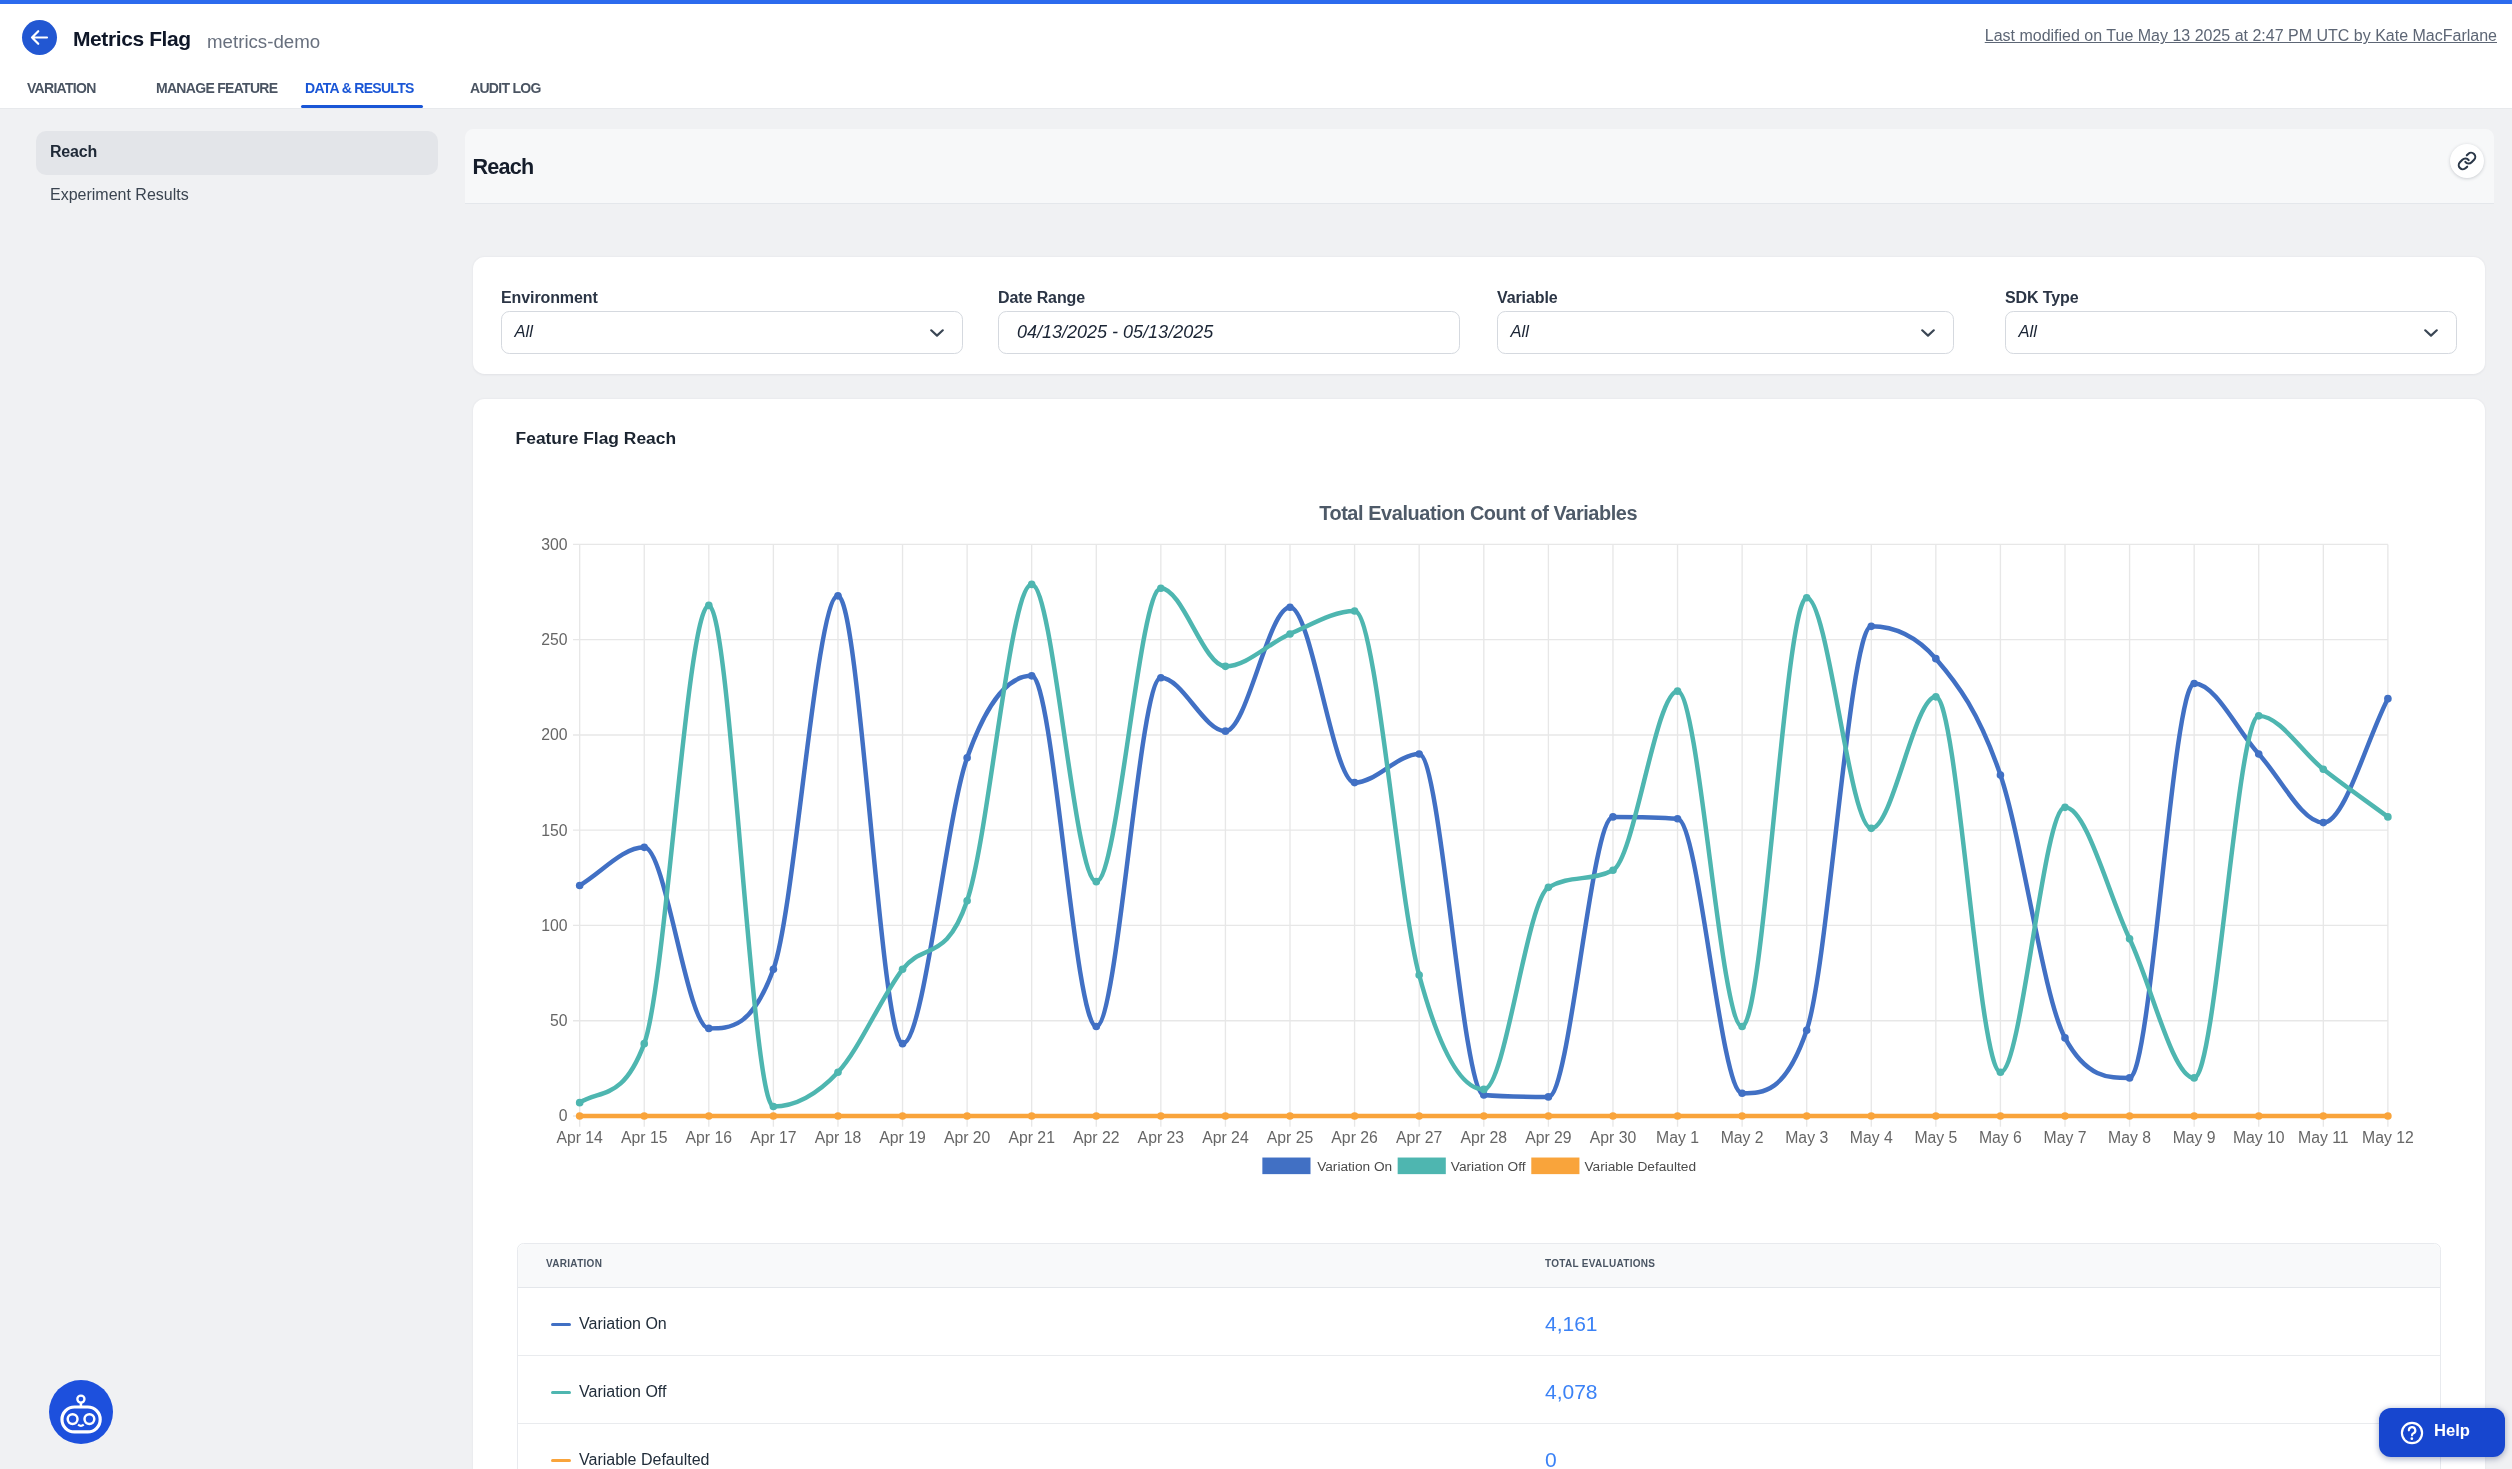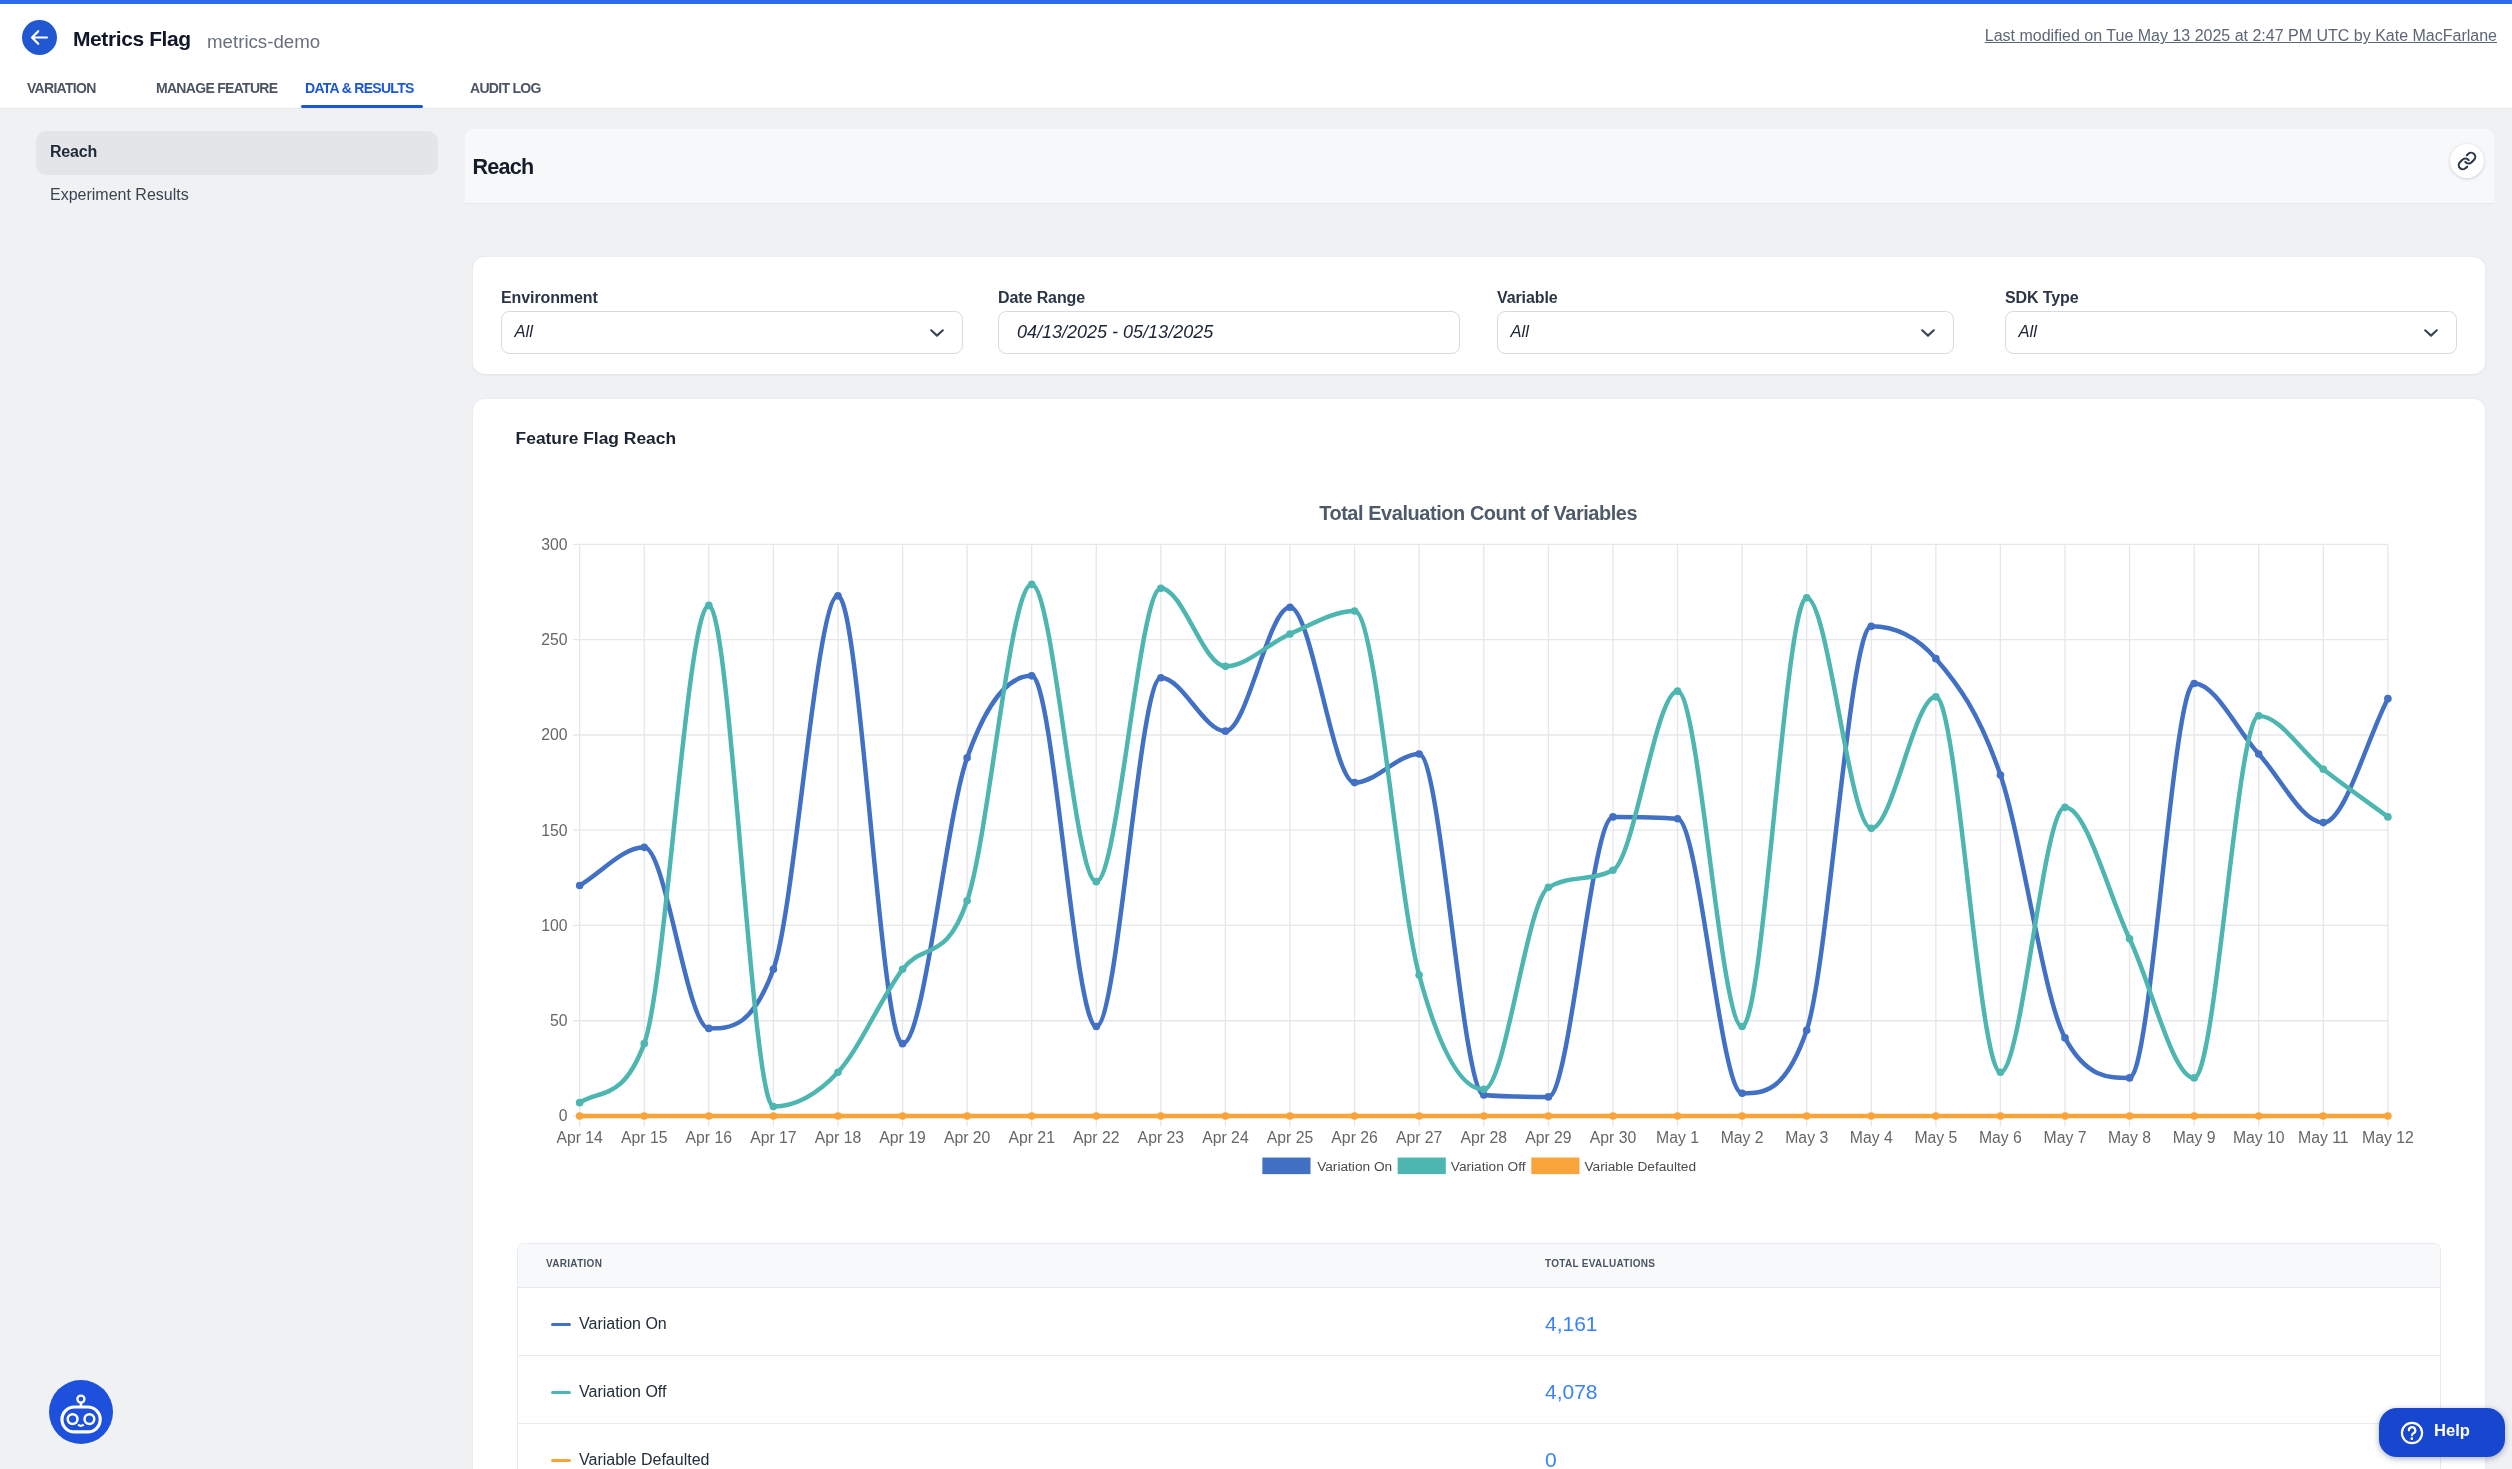--- a/index.html
+++ b/index.html
@@ -37,21 +37,21 @@
 
 .tbl { position:absolute; left:44px; top:844px; width:1924px; border:1.2px solid #e8eaee; border-radius:6.6px 6.6px 0 0; }
 .thead { height:44px; background:#f8f9fa; border-bottom:1.2px solid #e4e7eb; border-radius:6.6px 6.6px 0 0; position:relative; }
 .thead div { position:absolute; top:14px; font-size:10px; font-weight:bold; letter-spacing:0.3px; color:#4a5563; }
 .trow { height:68px; border-bottom:1.2px solid #e9ebee; position:relative; }
 .dash { position:absolute; left:33px; top:35px; width:20px; height:3.3px; border-radius:1.7px; }
 .trow .lbl { position:absolute; left:61px; top:26.6px; font-size:16px; color:#212d3a; }
 .trow .val { position:absolute; left:1027px; top:24px; font-size:21px; color:#3b82f6; }
 
 .robot { position:absolute; left:49px; top:1380px; width:64px; height:64px; border-radius:50%; background:#1d50dd; }
-.helpbtn { position:absolute; left:2379px; top:1408px; width:126px; height:49px; border-radius:18px; background:#1746cf; box-shadow:0 1.7px 6.6px rgba(10,30,90,0.35); }
+.helpbtn { position:absolute; left:2379px; top:1408px; width:126px; height:49px; border-radius:12px; background:#1746cf; box-shadow:0 1.7px 6.6px rgba(10,30,90,0.35); }
 .helpbtn span { position:absolute; left:55px; top:13.3px; font-size:16.6px; font-weight:bold; color:#ffffff; }
 </style></head>
 <body>
 <div class="topbar"></div>
 <div class="header">
   <div class="backbtn"><svg width="35" height="35" viewBox="0 0 42 42">
         <path d="M12 21 H30 M12 21 L19.5 13.5 M12 21 L19.5 28.5" stroke="#ffffff" stroke-width="2.6" fill="none" stroke-linecap="round" stroke-linejoin="round"></path>
       </svg></div>
   <div class="pagetitle">Metrics Flag</div>
   <div class="pageslug">metrics-demo</div>

